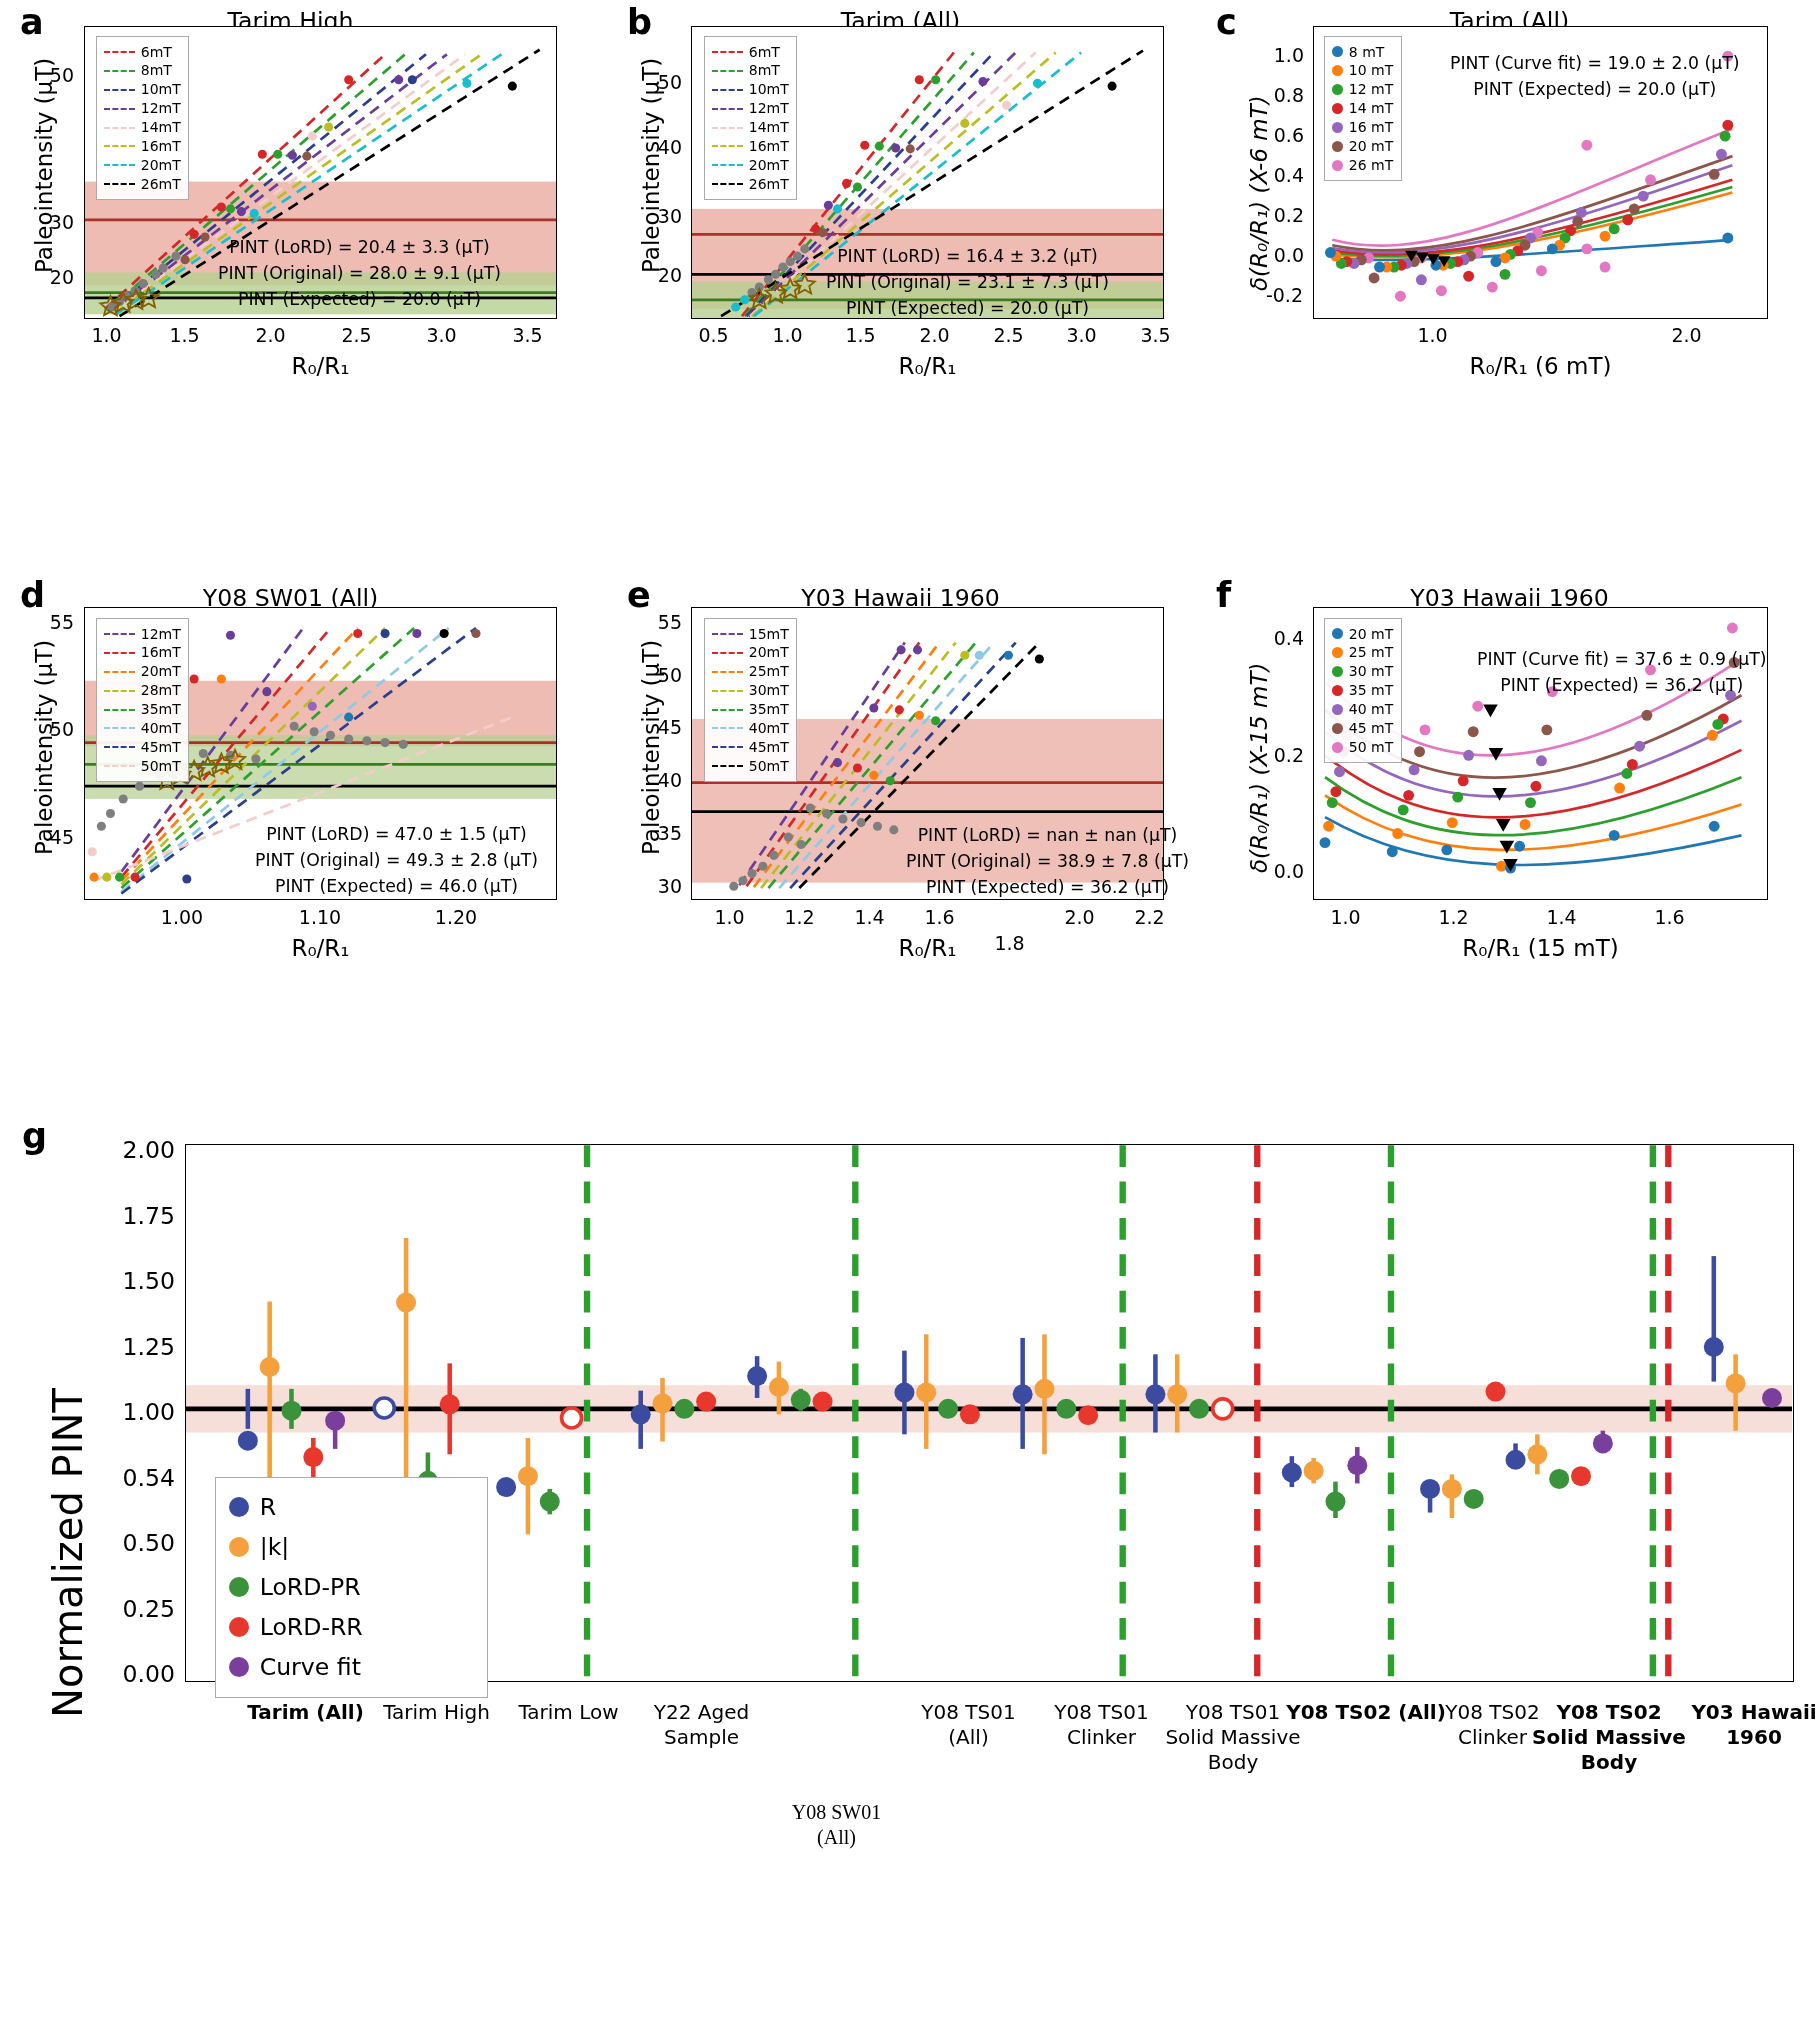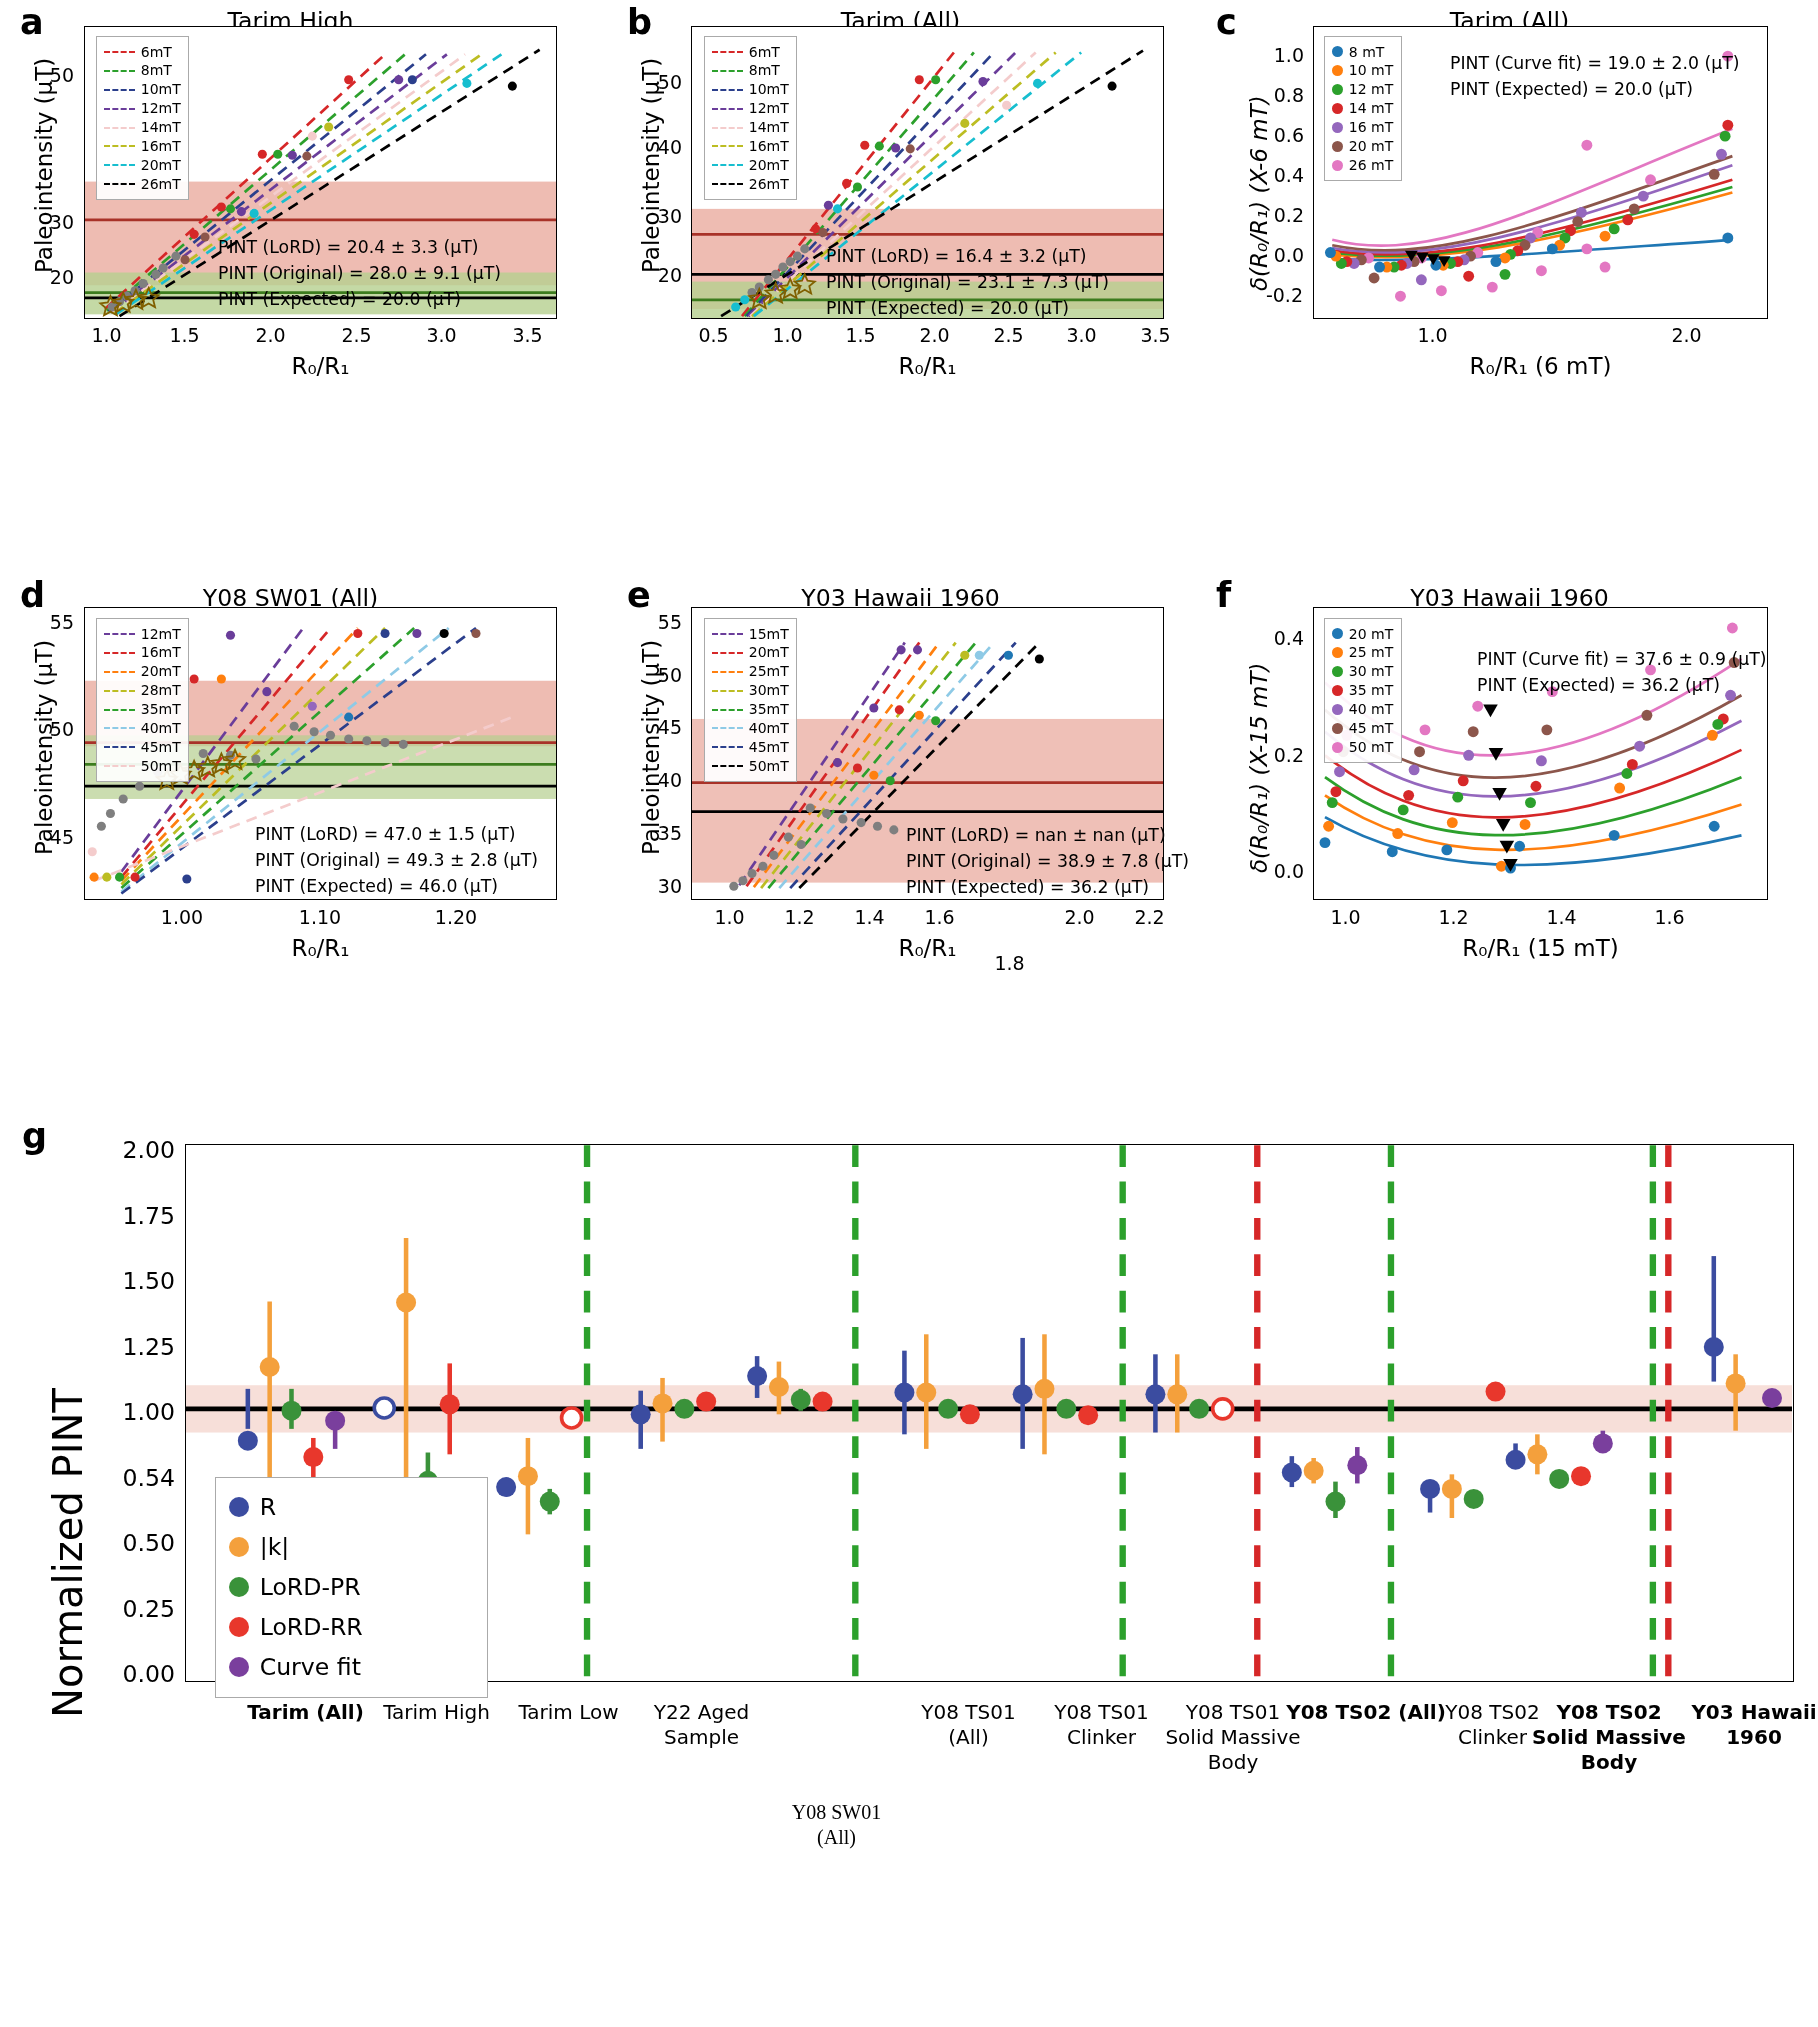--- a/index.html
+++ b/index.html
@@ -65,21 +65,21 @@
   }
   .legend-row { display:flex; align-items:center; gap:5.5px; white-space:nowrap; }
   .legend-dash { width:31px; height:0; border-top:2.7px dashed #000; display:inline-block; }
   .legend-dot { width:11px; height:11px; border-radius:50%; display:inline-block; }
   .annot {
     position:absolute;
     font-size:17.3px;
     white-space:nowrap;
     line-height:1.5;
   }
-  .annot div { text-align:left; }
+  .annot div { text-align:center; }
   svg { display:block; }
   .g-ylabel {
     position:absolute;
     transform-origin:0 0;
     transform:rotate(-90deg);
     font-size:40px;
     white-space:nowrap;
   }
   .g-tick-y { position:absolute; text-align:right; font-size:23.6px; }
   .g-cat {
@@ -656,21 +656,21 @@
 </div>
 <div class="annot" style="left:906px; top:823px;">
   <div>PINT (LoRD) = nan ± nan (μT)</div>
   <div>PINT (Original) = 38.9 ± 7.8 (μT)</div>
   <div>PINT (Expected) = 36.2 (μT)</div>
 </div>
 <div class="tick-label-x" style="left:707px; top:906px; width:45px;">1.0</div>
 <div class="tick-label-x" style="left:777px; top:906px; width:45px;">1.2</div>
 <div class="tick-label-x" style="left:847px; top:906px; width:45px;">1.4</div>
 <div class="tick-label-x" style="left:917px; top:906px; width:45px;">1.6</div>
-<div class="tick-label-x" style="left:987px; top:952px; width:45px;">1.8</div>
+<div class="tick-label-x" style="left:987px; top:932px; width:45px;">1.8</div>
 <div class="tick-label-x" style="left:1057px; top:906px; width:45px;">2.0</div>
 <div class="tick-label-x" style="left:1127px; top:906px; width:45px;">2.2</div>
 <div class="xlabel" style="left:691px; top:935px; width:473px;">R₀/R₁</div>
 
 <div class="panel-letter" style="left:1216px; top:575px;">f</div>
 <div class="plot-title" style="left:1273px; top:584px; width:473px;">Y03 Hawaii 1960</div>
 <div class="ylabel" style="left:1246px; top:873px; font-style:italic;">δ(R₀/R₁) (X-15 mT)</div>
 <div class="tick-label-y" style="left:1255px; top:627px; width:49px;">0.4</div>
 <div class="tick-label-y" style="left:1255px; top:744px; width:49px;">0.2</div>
 <div class="tick-label-y" style="left:1255px; top:860px; width:49px;">0.0</div>

